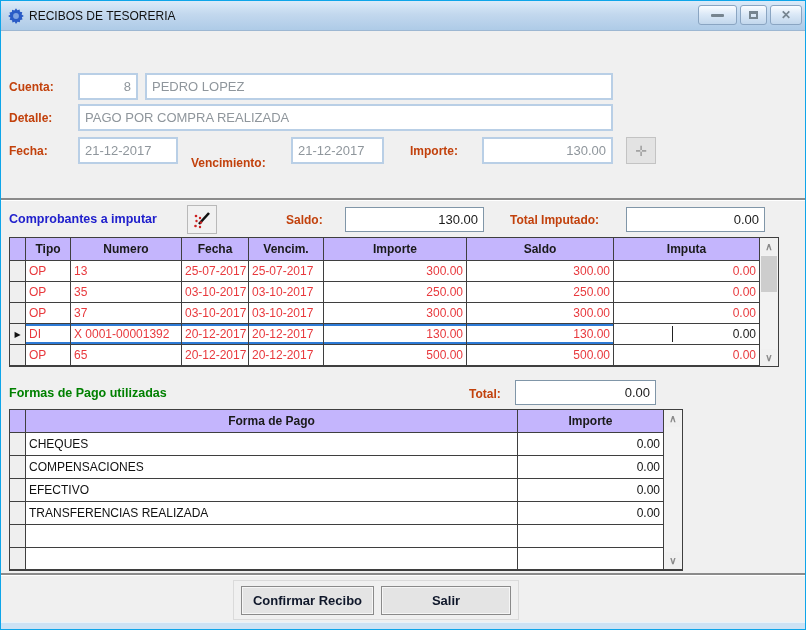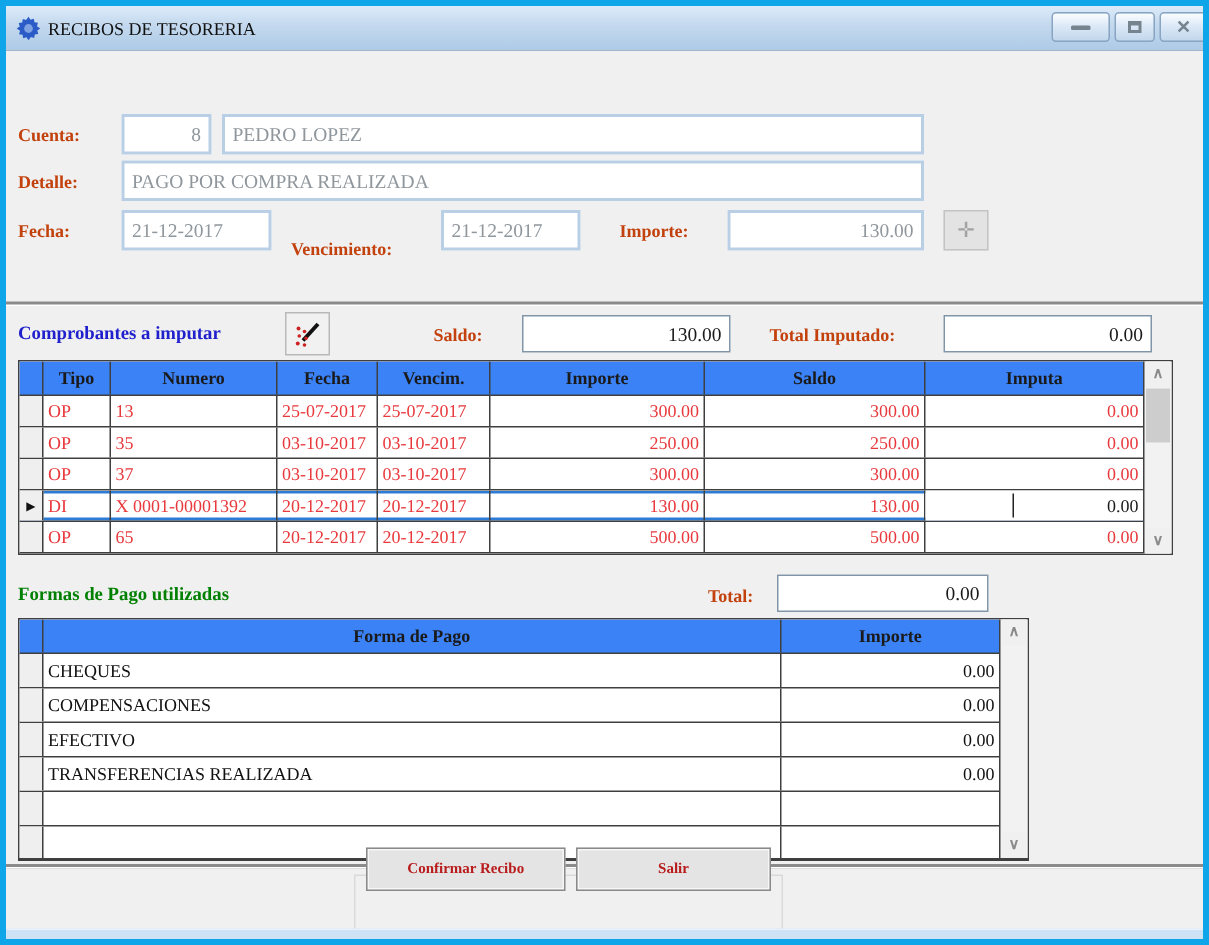--- a/index.html
+++ b/index.html
@@ -1,20 +1,20 @@
 <!DOCTYPE html>
 <html><head>
 <meta charset="utf-8">
 <style>
   * { box-sizing: border-box; margin: 0; padding: 0; }
   html,body { background:#fff; }
   .window {
     position: relative; width: 806px; height: 630px;
-    border: 4px solid #0ea5e9; background: #f0f0f0;
-    font-family: Liberation Serif, serif; font-size: 12px; color: #1a1a1a;
+    border: 1px solid #0ea5e9; background: #f0f0f0;
+    font-family: Liberation Sans, sans-serif; font-size: 12px; color: #1a1a1a;
     overflow: hidden;
   }
   
   .titlebar {
     position: absolute; left: 0; top: 0; width: 100%; height: 30px;
     background: linear-gradient(180deg,#dcebf9 0%,#c3d8ee 45%,#aecbe7 100%);
     border-bottom: 1px solid #9db7d2;
   }
   .app-icon { position: absolute; left: 6px; top: 6px; width: 18px; height: 18px; }
   .title-text { position: absolute; left: 28px; top: 8px; font-size: 12px; color: #111; }
@@ -60,43 +60,43 @@
   .sfld {
     position: absolute; background: #fff; border: 1px solid #8096a8;
     font-size: 13px; color: #1a1a1a; display: flex; align-items: center; justify-content: flex-end;
     padding: 0 5px;
   }
   
   .gridtable { position: absolute; background: #fff; border: 1px solid #3f3f3f; }
   .t-inner { position: absolute; left: 0; top: 0; right: 19px; bottom: 0; overflow: hidden; }
   .t1cols { display: grid; grid-template-columns: 16px 45px 111px 67px 75px 143px 147px 1fr; }
   .t2cols { display: grid; grid-template-columns: 16px 1fr 145px; }
-  .thead { height: 23px; border-bottom: 1px solid #3f3f3f; background: #3b82f6; }
+  .thead { height: 23px; border-bottom: 1px solid #3f3f3f; background: #c4b5fd; }
   .th { font-weight: bold; text-align: center; line-height: 22px; border-right: 1px solid #3f3f3f; overflow: hidden; white-space: nowrap; }
   .th:last-child { border-right: none; }
   .t1row { height: 21px; border-bottom: 1px solid #3f3f3f; color: #e8393d; position: relative; }
   .t2row { height: 23px; border-bottom: 1px solid #3f3f3f; color: #111; position: relative; }
   .tc { line-height: 20px; padding: 0 3px; border-right: 1px solid #3f3f3f; white-space: nowrap; overflow: hidden; }
   .t2row .tc { line-height: 22px; }
   .tc:last-child { border-right: none; }
   .tc.num { text-align: right; }
   .tc.ind { background: #efefef; padding: 0 1px; font-size: 8px; line-height: 21px; color: #111; text-align: center; }
   .t1row.sel { box-shadow: inset 0 0 0 2px #2e7bd6; }
   .tc.edit { position: relative; background: #fff; color: #1a1a1a; }
   .caret { position: absolute; left: 40%; top: 2px; bottom: 2px; width: 1px; background: #222; }
   
   .sbar { position: absolute; top: 0; right: 0; bottom: 0; width: 19px; background: #f2f2f2; border-left: 1px solid #3f3f3f; }
   .sbtn { position: absolute; left: 1px; right: 1px; height: 17px; color: #8a8a8a; font-size: 10px; font-weight: bold; text-align: center; line-height: 17px; background: #f0f0f0; }
   .sbtn.up { top: 0; } .sbtn.down { bottom: 0; }
   .sthumb { position: absolute; left: 1px; right: 1px; top: 18px; height: 36px; background: #cdcdcd; }
   
   .btn-panel { position: absolute; left: 232px; top: 579px; width: 286px; height: 40px; border: 1px solid #dadada; background: #f0f0f0; }
   .pushbtn {
-    position: absolute; top: 561px; height: 29px; background: #e4e4e4; border: 1px solid #8a8a8a;
-    box-shadow: inset 0 0 0 1px #f6f6f6; font-weight: bold; font-size: 10px; color: #b91c1c;
+    position: absolute; top: 585px; height: 29px; background: #e4e4e4; border: 1px solid #8a8a8a;
+    box-shadow: inset 0 0 0 1px #f6f6f6; font-weight: bold; font-size: 13px; color: #0f172a;
     display: flex; align-items: center; justify-content: center; cursor: default;
   }
   .btn-confirm { left: 240px; width: 133px; }
   .btn-salir { left: 380px; width: 130px; }
   .bottom-strip { position: absolute; left: 0; bottom: 0; width: 100%; height: 7px; background: #cde2f4; border-top: 1px solid #e9f2fa; }
 </style>
 </head>
 <body>
 
 <div class="window">

